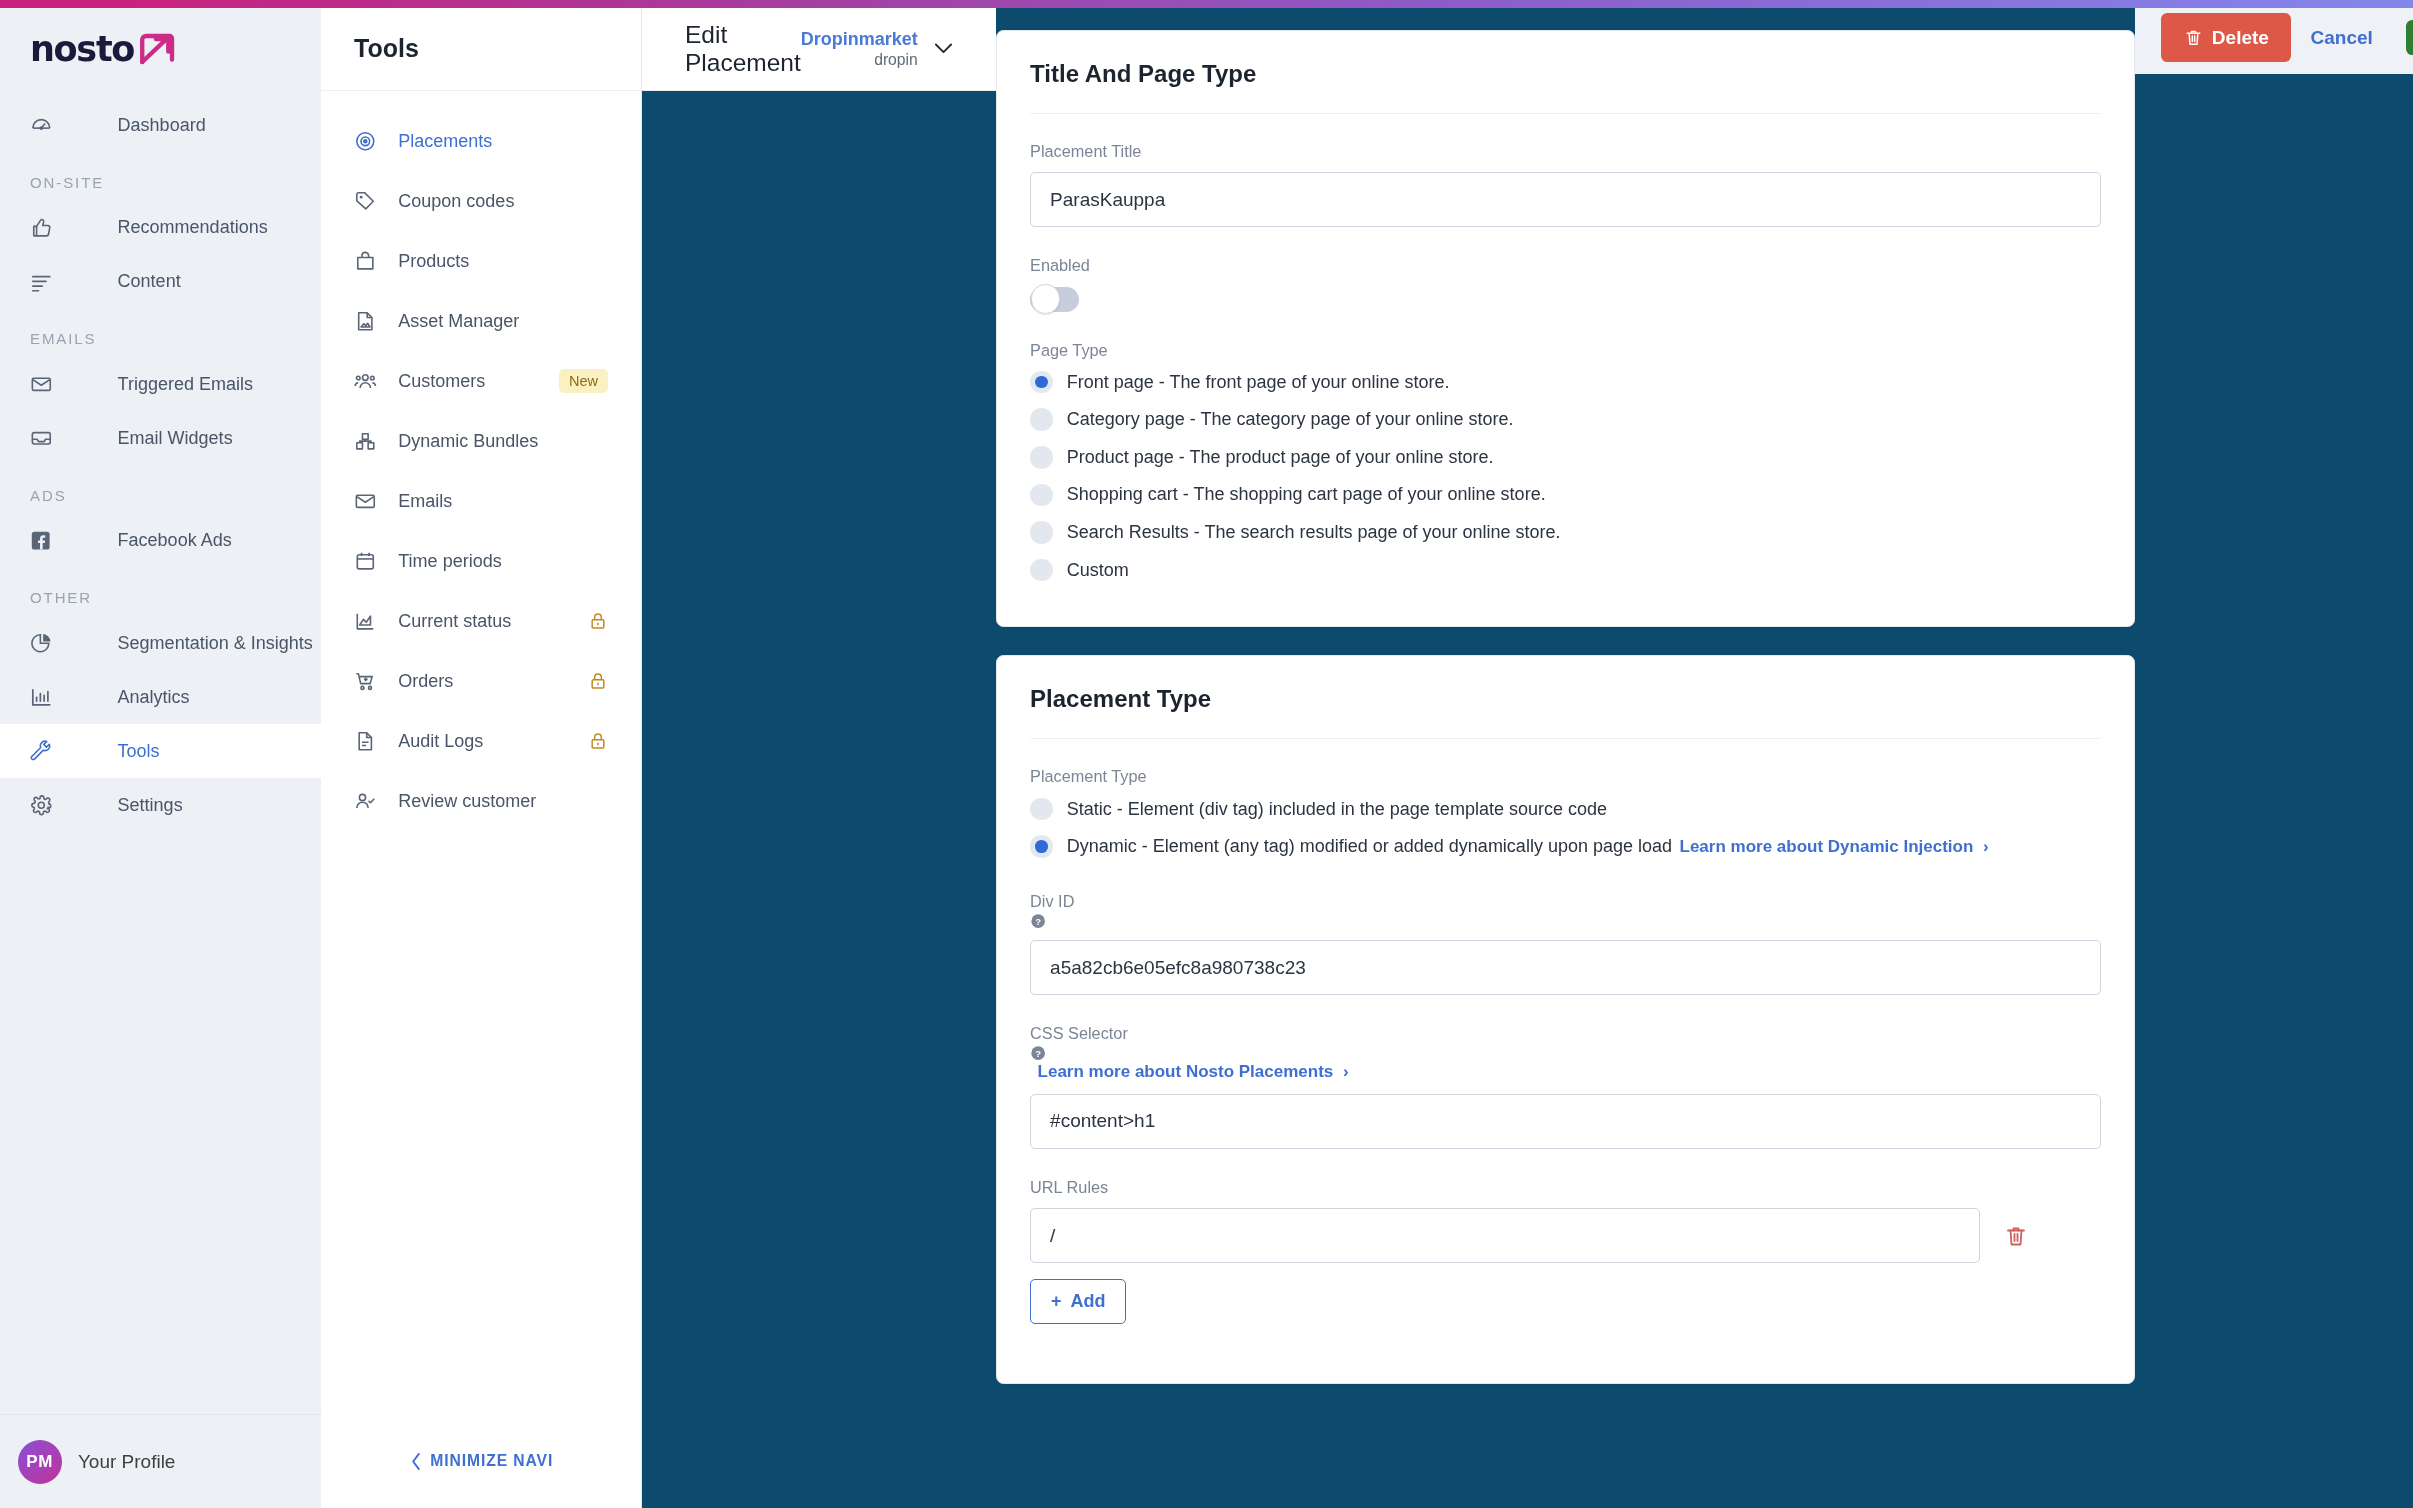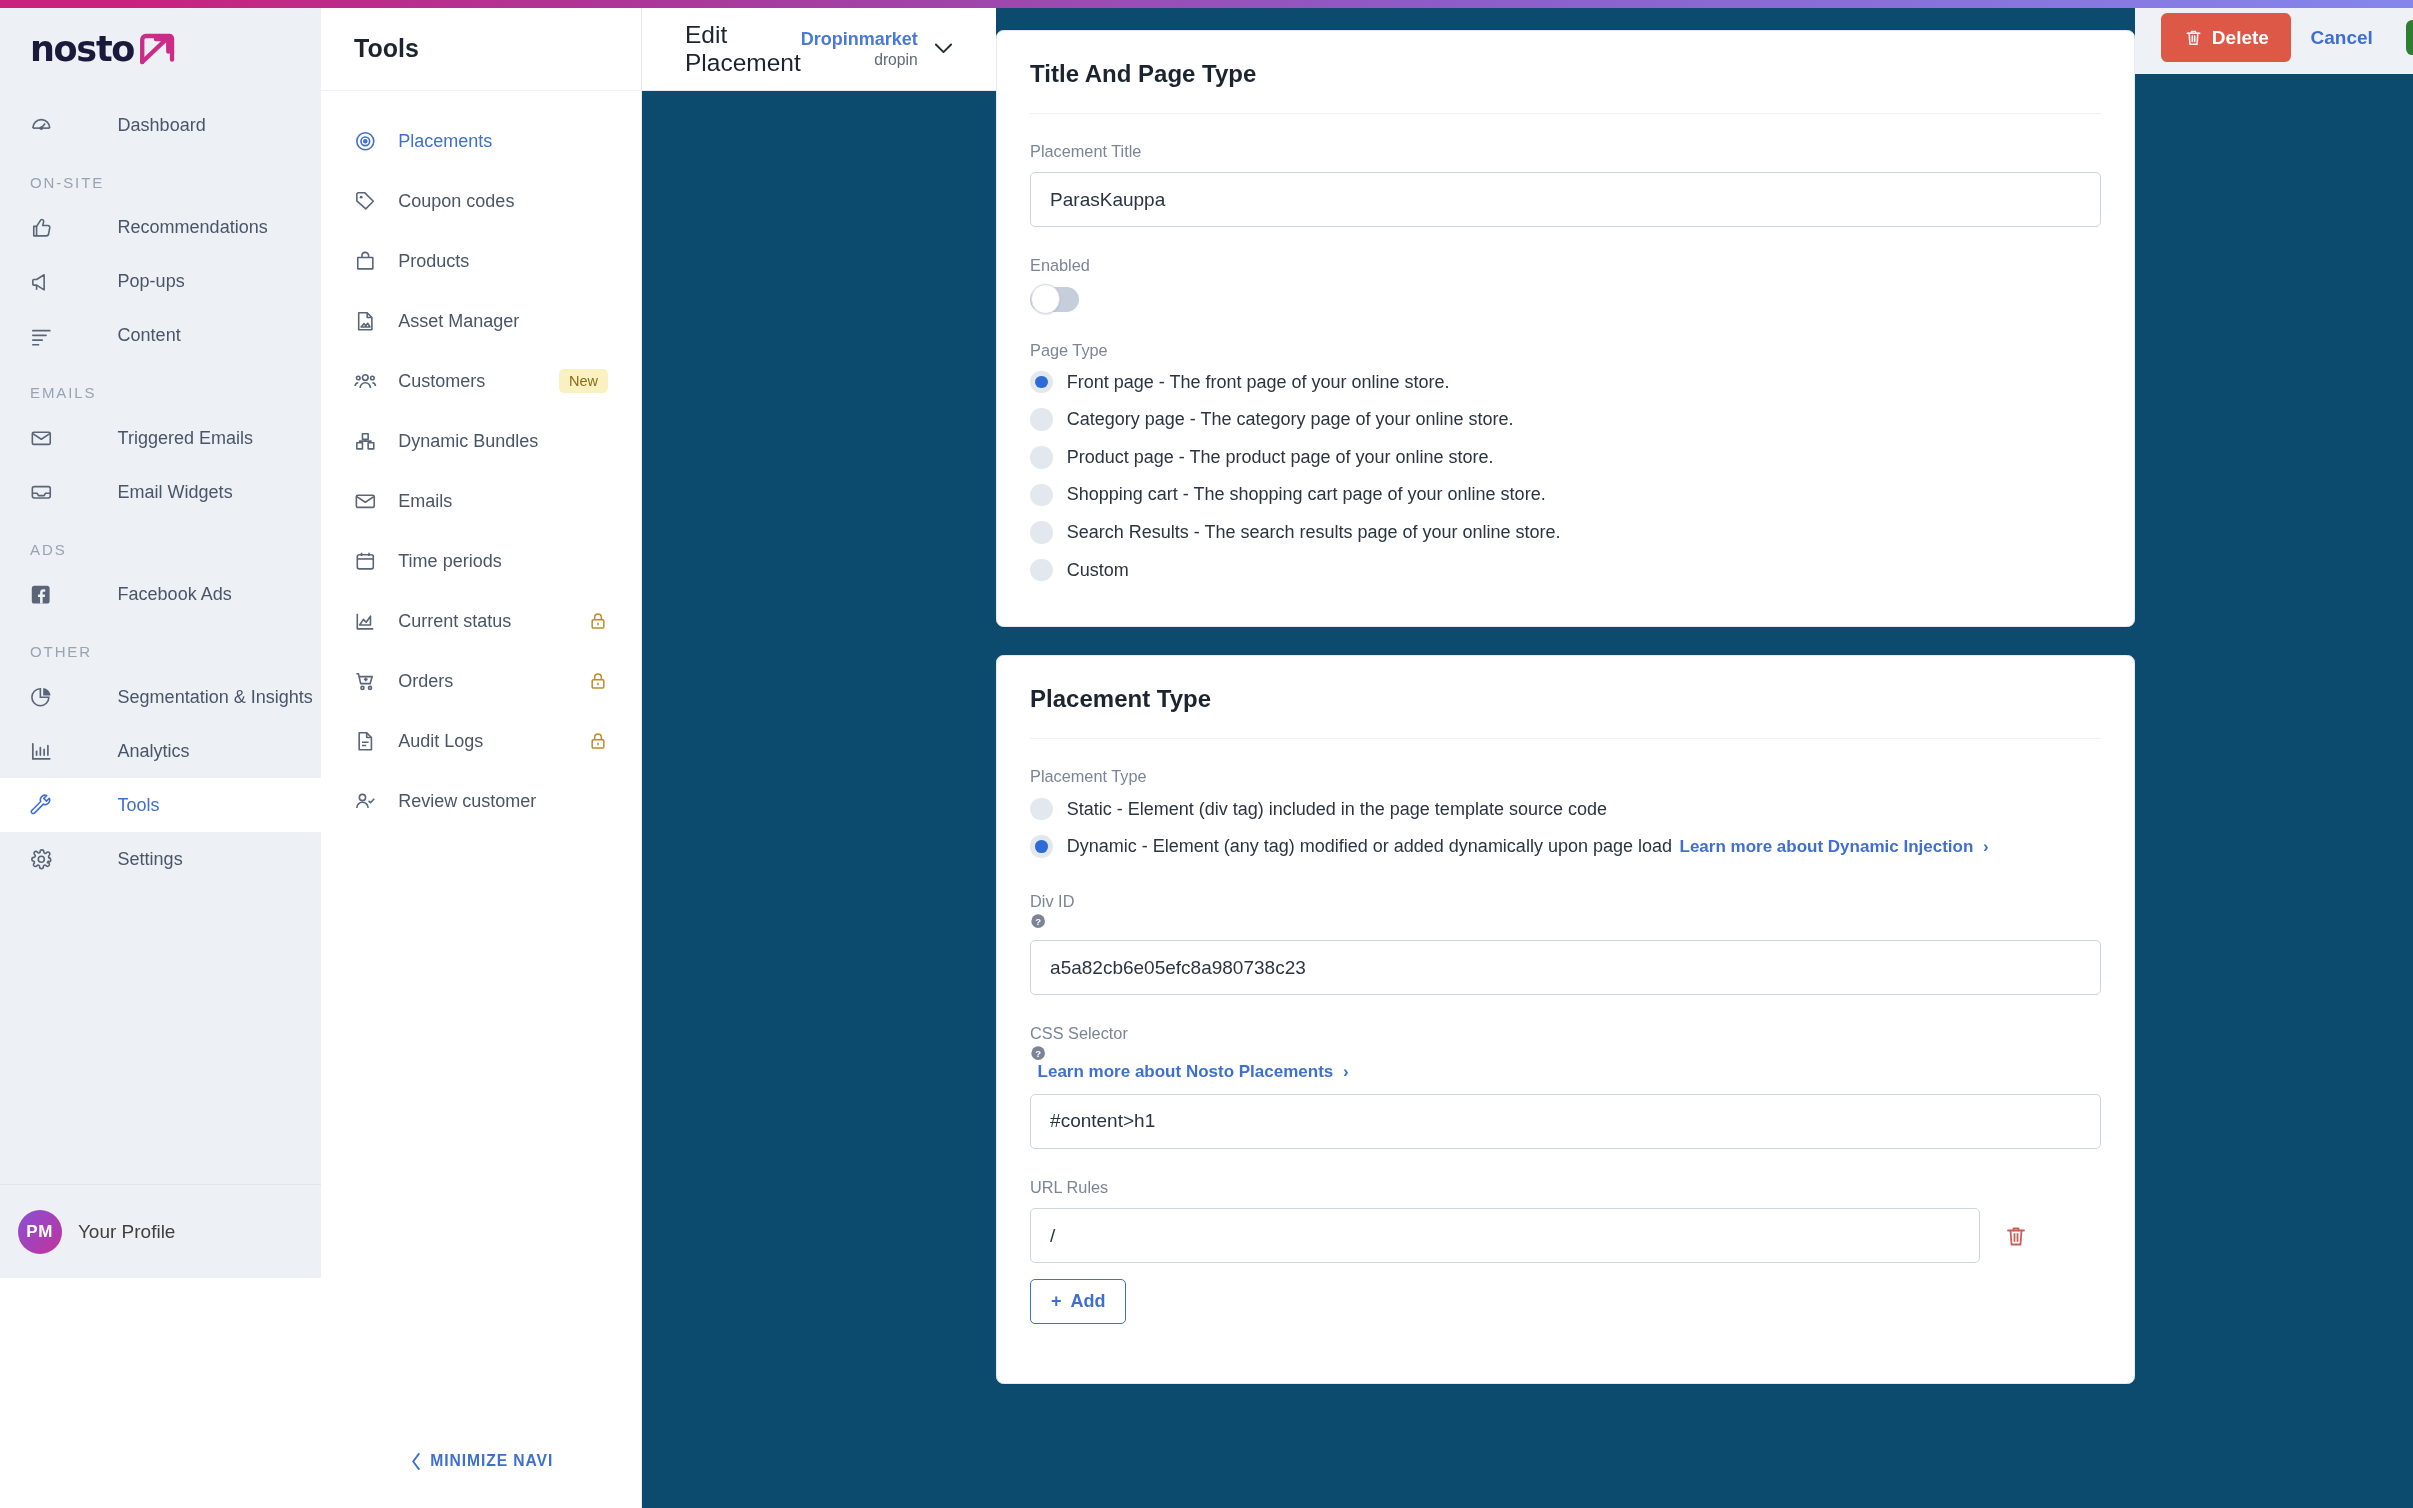--- a/index.html
+++ b/index.html
@@ -13,21 +13,21 @@
 
   
   .topbar {
     position: absolute; top: 0; left: 0; width: 2413px; height: 7.5px;
     background: linear-gradient(90deg, #c9227e 0%, #c9227e 5%, #a93a9c 30%, #8d5cc8 60%, #8486ec 100%);
     z-index: 50;
   }
 
   
   .sidebar {
-    width: 321px; height: 1278px; background: #edf0f4;
+    width: 321px; height: 1508px; background: #edf0f4;
     position: relative; flex: 0 0 321px;
     display: flex; flex-direction: column;
   }
   .logo-wrap {
     height: 91px; display: flex; align-items: center; padding-left: 30px;
     padding-top: 7.5px;
   }
   .logo { display: flex; align-items: center; }
   .logo-text {
     font-size: 35px; font-weight: 700; color: #1a1a3c; letter-spacing: -1.3px;
@@ -225,29 +225,20 @@
       <div class="nav-item">
         <span class="ico">
           <svg width="22.6" height="22.6" viewBox="0 0 24 24" fill="none" stroke="#5a6577" stroke-width="1.7" stroke-linejoin="round">
             <path d="M7 10v10H4V10z"></path>
               <path d="M7 10l4.5-7a2 2 0 0 1 3 2.2L13.5 9H19a2 2 0 0 1 2 2.3l-1.2 6.4A2.5 2.5 0 0 1 17.3 20H7"></path>
           </svg>
         </span>
         <span class="lbl">Recommendations</span>
       </div>
 
-      <div class="nav-item">
-        <span class="ico">
-          <svg width="22.6" height="22.6" viewBox="0 0 24 24" fill="none" stroke="#5a6577" stroke-width="1.7" stroke-linejoin="round">
-            <path d="M3 10v4a1 1 0 0 0 1 1h3l8 5V4L7 9H4a1 1 0 0 0-1 1z"></path>
-              <path d="M7 15v5"></path>
-          </svg>
-        </span>
-        <span class="lbl">Pop-ups</span>
-      </div>
 
       <div class="nav-item">
         <span class="ico">
           <svg width="22.6" height="22.6" viewBox="0 0 24 24" fill="none" stroke="#5a6577" stroke-width="1.8" stroke-linecap="round">
             <path d="M3 6h18"></path>
               <path d="M3 11h14"></path>
               <path d="M3 16h10"></path>
               <path d="M3 21h6"></path>
           </svg>
         </span>

